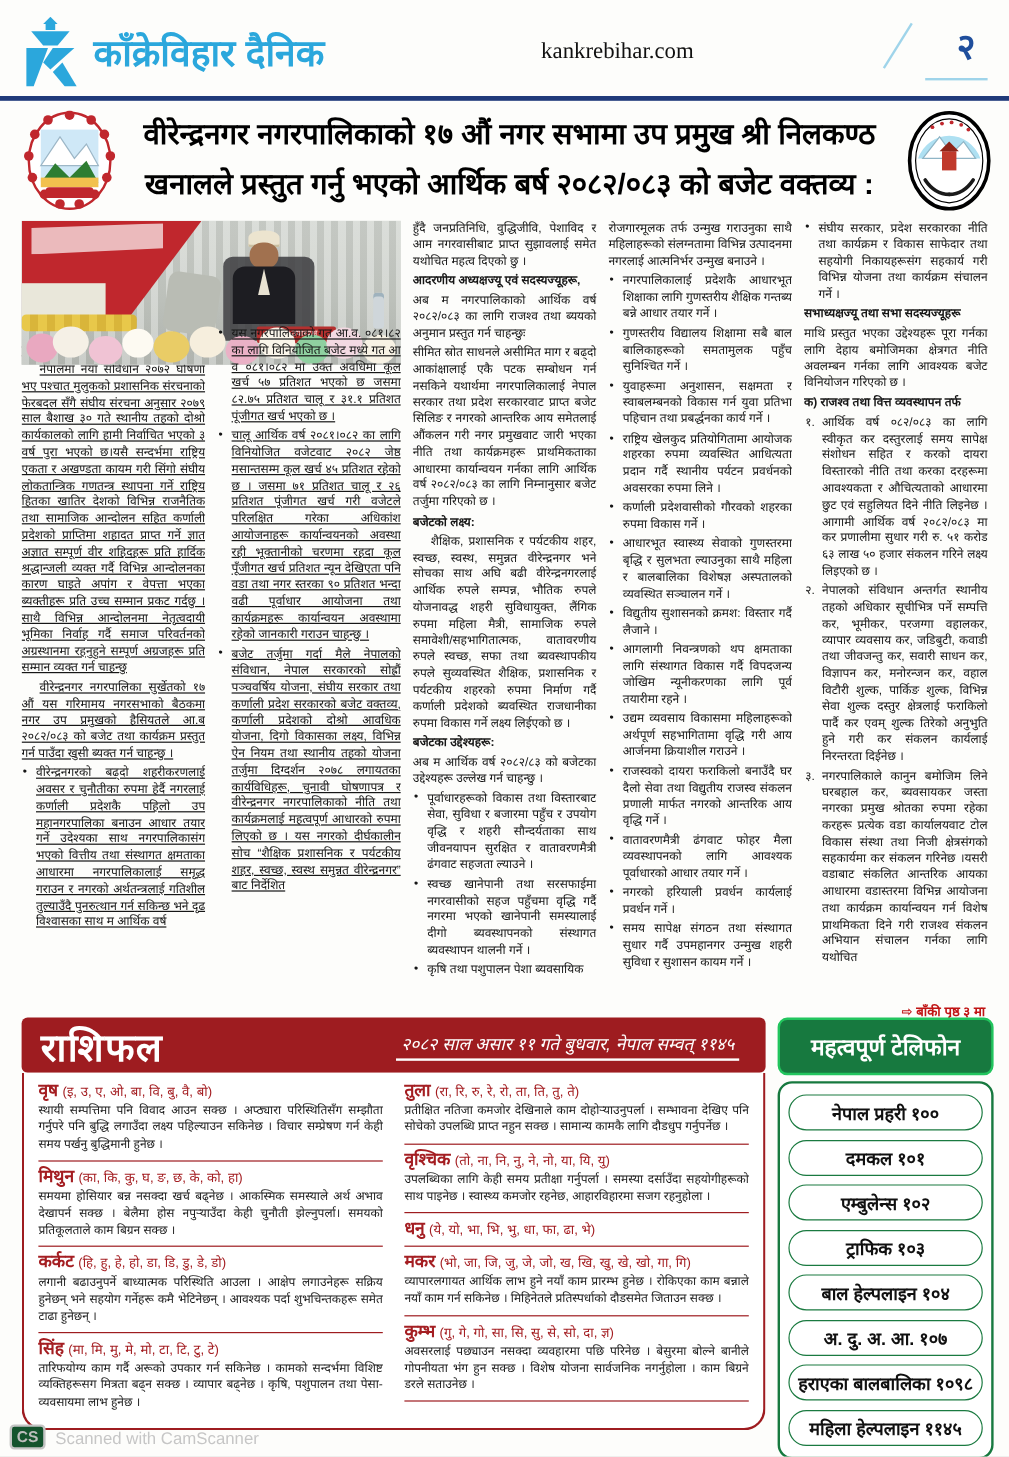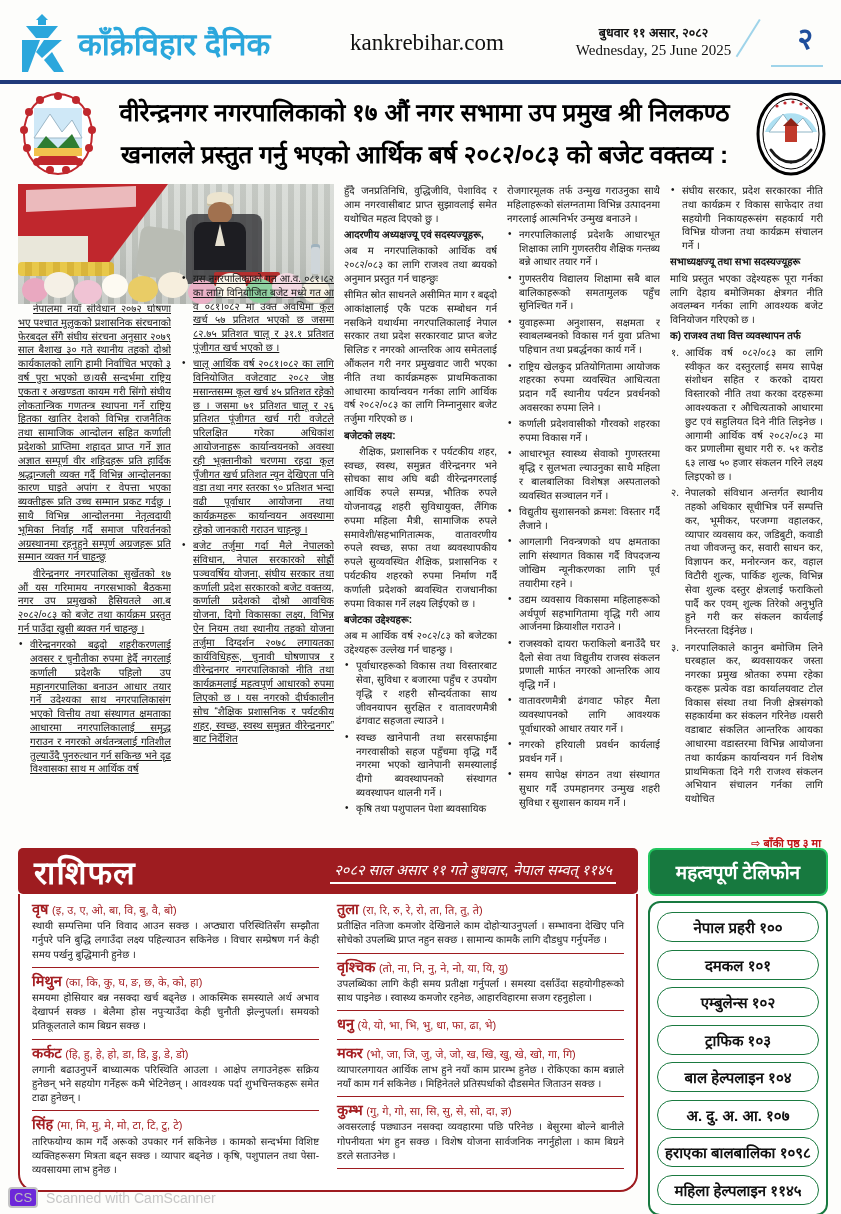--- a/index.html
+++ b/index.html
@@ -4,21 +4,21 @@
 <style>
   html,body{margin:0;padding:0;background:#d8d8d8;}
   .page{position:relative;width:841px;height:1214px;margin:0 auto;background:#fdfdfb;
         font-family:"Liberation Sans","DejaVu Sans",sans-serif;overflow:hidden;}
 
   
   .masthead{display:flex;align-items:center;padding:14px 14px 4px 18px;}
   .brand{display:flex;align-items:center;gap:8px;width:300px;}
   .brand-mark{width:52px;height:58px;flex:none;}
   .brand-name{color:#2ba7dc;font-size:31px;font-weight:bold;letter-spacing:0;white-space:nowrap;}
-  .site{flex:1;text-align:center;font-family:"Liberation Serif","DejaVu Serif",serif;font-size:23px;color:#101010;padding-right:30px;}
+  .site{flex:1;text-align:center;font-family:"Liberation Serif","DejaVu Serif",serif;font-size:19px;color:#101010;padding-right:30px;}
   .dates{text-align:center;width:175px;line-height:1.25;}
   .date-np{font-weight:bold;font-size:12.5px;color:#111;}
   .date-en{font-family:"Liberation Serif","DejaVu Serif",serif;font-size:15px;color:#111;}
   .pageflag{position:relative;width:86px;height:56px;flex:none;}
   .pageflag .diag{position:absolute;left:18px;top:4px;width:2px;height:44px;background:#9fd4ea;transform:rotate(32deg);transform-origin:top left;}
   .pageflag .base{position:absolute;left:30px;bottom:4px;width:52px;height:2px;background:#9fd4ea;}
   .pageflag .num{position:absolute;right:14px;top:2px;font-size:30px;font-weight:bold;color:#1f4e9c;}
   .rule{height:4px;background:#203a7a;margin-top:4px;}
 
   
@@ -74,21 +74,21 @@
   .h-text{font-size:10px;line-height:1.42;text-align:justify;color:#1b1b1b;margin-top:1px;}
 
   
   .phones{position:absolute;left:648px;top:848px;width:180px;}
   .p-band{background:#17793f;color:#fff;text-align:center;font-weight:bold;font-size:19px;border-radius:8px;padding:9px 2px;border:2px solid #22c55e;}
   .p-body{border:2.5px solid #17793f;border-radius:12px;margin-top:5px;padding:9px 7px;display:flex;flex-direction:column;gap:7.5px;background:#fff;}
   .pill{border:1.8px solid #1a7a40;border-radius:15px;text-align:center;font-weight:bold;font-size:15px;padding:4px 2px;color:#101010;background:#fff;white-space:nowrap;overflow:hidden;}
 
   
   .watermark{position:absolute;left:8px;bottom:6px;display:flex;align-items:center;gap:8px;}
-  .cs-badge{border:2px solid #c4c4c4;border-radius:4px;padding:1px 4px;font-weight:normal;color:#bdbdbd;font-size:13px;background:#6d28d9;}
+  .cs-badge{border:2px solid #c4c4c4;border-radius:4px;padding:1px 4px;font-weight:bold;color:#bdbdbd;font-size:13px;background:#14532d;}
   .cs-text{color:#c6c6c6;font-size:14px;}
 </style>
 </head>
 <body>
 
 <div class="page">
 
   <div class="masthead">
     <div class="brand">
       <span class="brand-mark">
@@ -97,24 +97,20 @@
           <rect x="20" y="6" width="8" height="5" fill="#2ba7dc"></rect>
           <polygon points="8,12 40,12 30,24 18,24" fill="#2ba7dc"></polygon>
           <polygon points="4,26 22,26 10,58 4,58" fill="#2ba7dc"></polygon>
           <polygon points="26,26 44,26 24,44 18,38" fill="#2ba7dc"></polygon>
           <polygon points="26,46 34,38 46,58 36,58" fill="#2ba7dc"></polygon>
         </svg>
       </span>
       <span class="brand-name">काँक्रेविहार दैनिक</span>
     </div>
     <div class="site">kankrebihar.com</div>
-    <div class="dates">
-      <div class="date-np">बुधवार ११ असार, २०८२</div>
-      <div class="date-en">Wednesday, 25 June 2025</div>
-    </div>
     <div class="pageflag">
       <span class="diag"></span>
       <span class="base"></span>
       <span class="num">२</span>
     </div>
   </div>
   <div class="rule"></div>
 
   <div class="headline-row">
     <span class="emblem">

